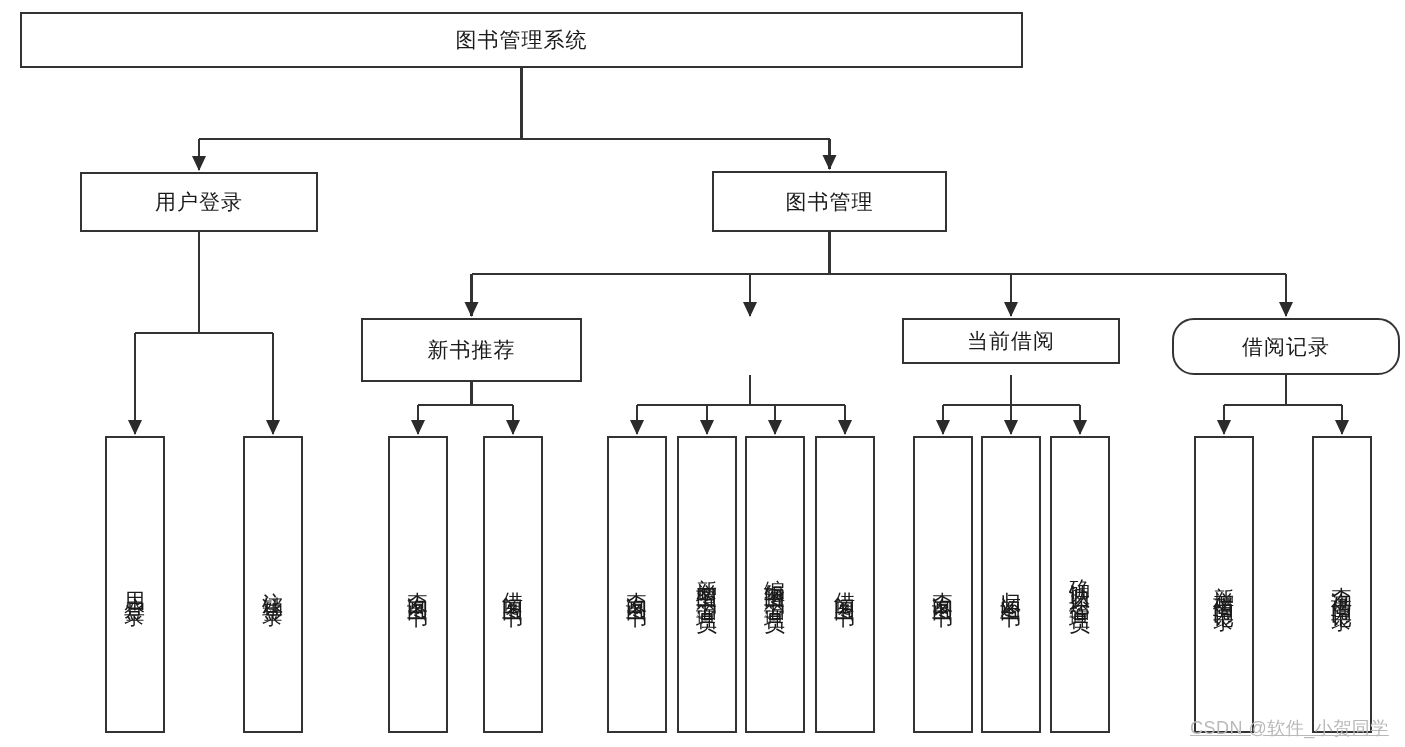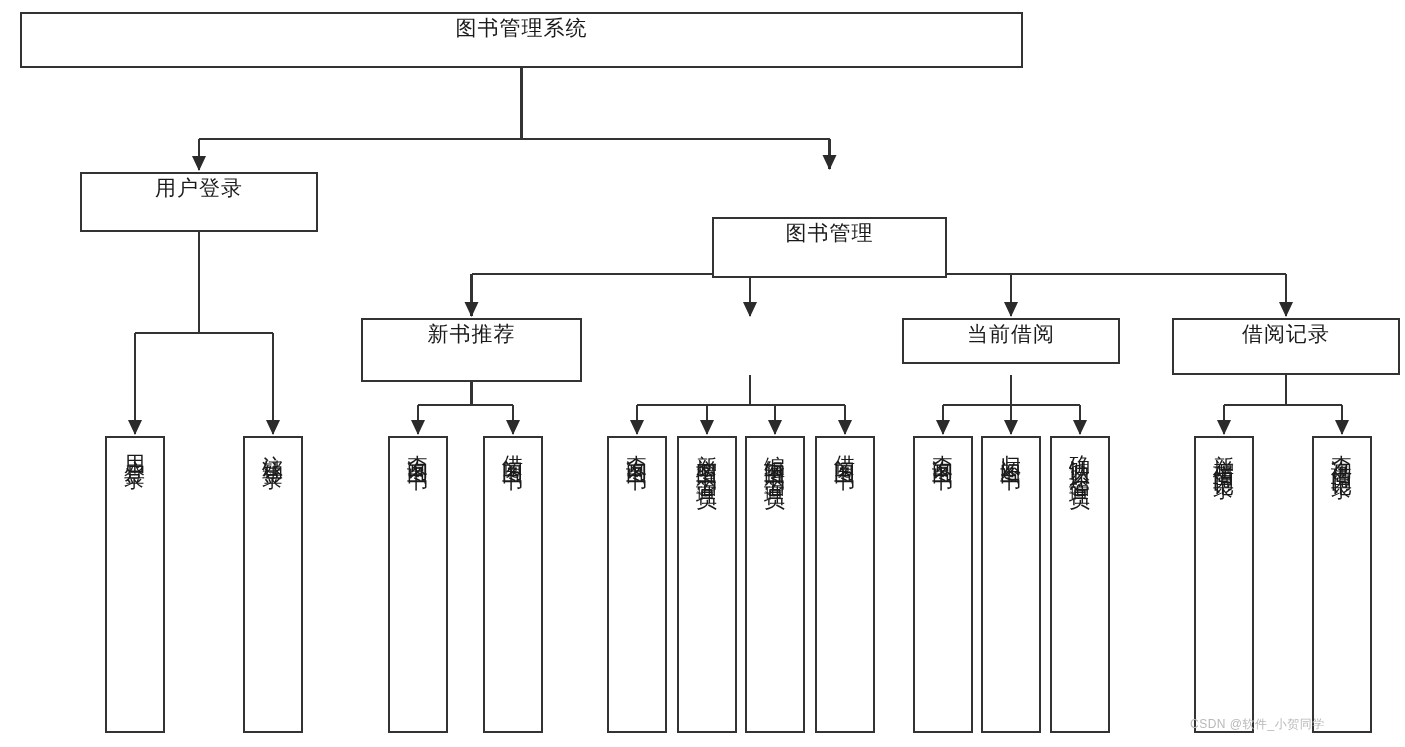--- a/index.html
+++ b/index.html
@@ -25,21 +25,21 @@
     top: 0;
     width: 1405px;
     height: 747px;
   }
   .node {
     position: absolute;
     box-sizing: border-box;
     border: 2.5px solid #333333;
     background: #ffffff;
     display: flex;
-    align-items: flex-start;
+    align-items: center;
     justify-content: center;
     color: #1a1a1a;
   }
   .node.h {
     
     font-size: 21px;
     letter-spacing: 1px;
   }
   .node.v {
     
@@ -49,24 +49,25 @@
     writing-mode: vertical-rl;
     text-orientation: upright;
     letter-spacing: 5px;
     line-height: 1;
     white-space: nowrap;
     text-align: center;
   }
   .watermark {
     position: absolute;
     color: #b9b9b9;
-    font-size: 12px;
+    font-size: 18px;
     letter-spacing: 0.5px;
     white-space: nowrap;
     user-select: none;
+    text-decoration: underline;
   }
 </style>
 </head>
 <body>
 
 <div id="diagram-root">
 
   <svg class="edges" id="edge-layer" viewBox="0 0 1405 747" xmlns="http://www.w3.org/2000/svg">
       <line x1="521.5" y1="68" x2="521.5" y2="139" stroke="#333333" stroke-width="2.5" shape-rendering="crispEdges"></line>
       <line x1="199" y1="139" x2="829.5" y2="139" stroke="#333333" stroke-width="2.5" shape-rendering="crispEdges"></line>
@@ -122,31 +123,31 @@
       <polygon points="1335,420 1349,420 1342,435" fill="#2b2b2b"></polygon>
     </svg>
 
   <div class="node h" style="left: 20px; top: 12px; width: 1003px; height: 56px;">
     <span>图书管理系统</span>
   </div>
 
   <div class="node h" style="left: 80px; top: 172px; width: 238px; height: 60px;">
     <span>用户登录</span>
   </div>
-  <div class="node h" style="left: 712px; top: 171px; width: 235px; height: 61px; margin-top: 46px;">
+  <div class="node h" style="left: 712px; top: 171px; width: 235px; height: 61px;">
     <span>图书管理</span>
   </div>
 
   <div class="node h" style="left: 361px; top: 318px; width: 221px; height: 64px;">
     <span>新书推荐</span>
   </div>
   <div class="node h" style="left: 902px; top: 318px; width: 218px; height: 46px;">
     <span>当前借阅</span>
   </div>
-  <div class="node h" style="left: 1172px; top: 318px; width: 228px; height: 57px;">
+  <div class="node h" style="left: 1172px; top: 318px; width: 228px; height: 57px; border-radius: 22px;">
     <span>借阅记录</span>
   </div>
 
   <div id="leaf-container">
       <div class="node v" style="left: 105px; top: 436px; width: 60px; height: 297px;">
         <span class="vtext">用户登录</span>
       </div>
       <div class="node v" style="left: 243px; top: 436px; width: 60px; height: 297px;">
         <span class="vtext">注销登录</span>
       </div>

